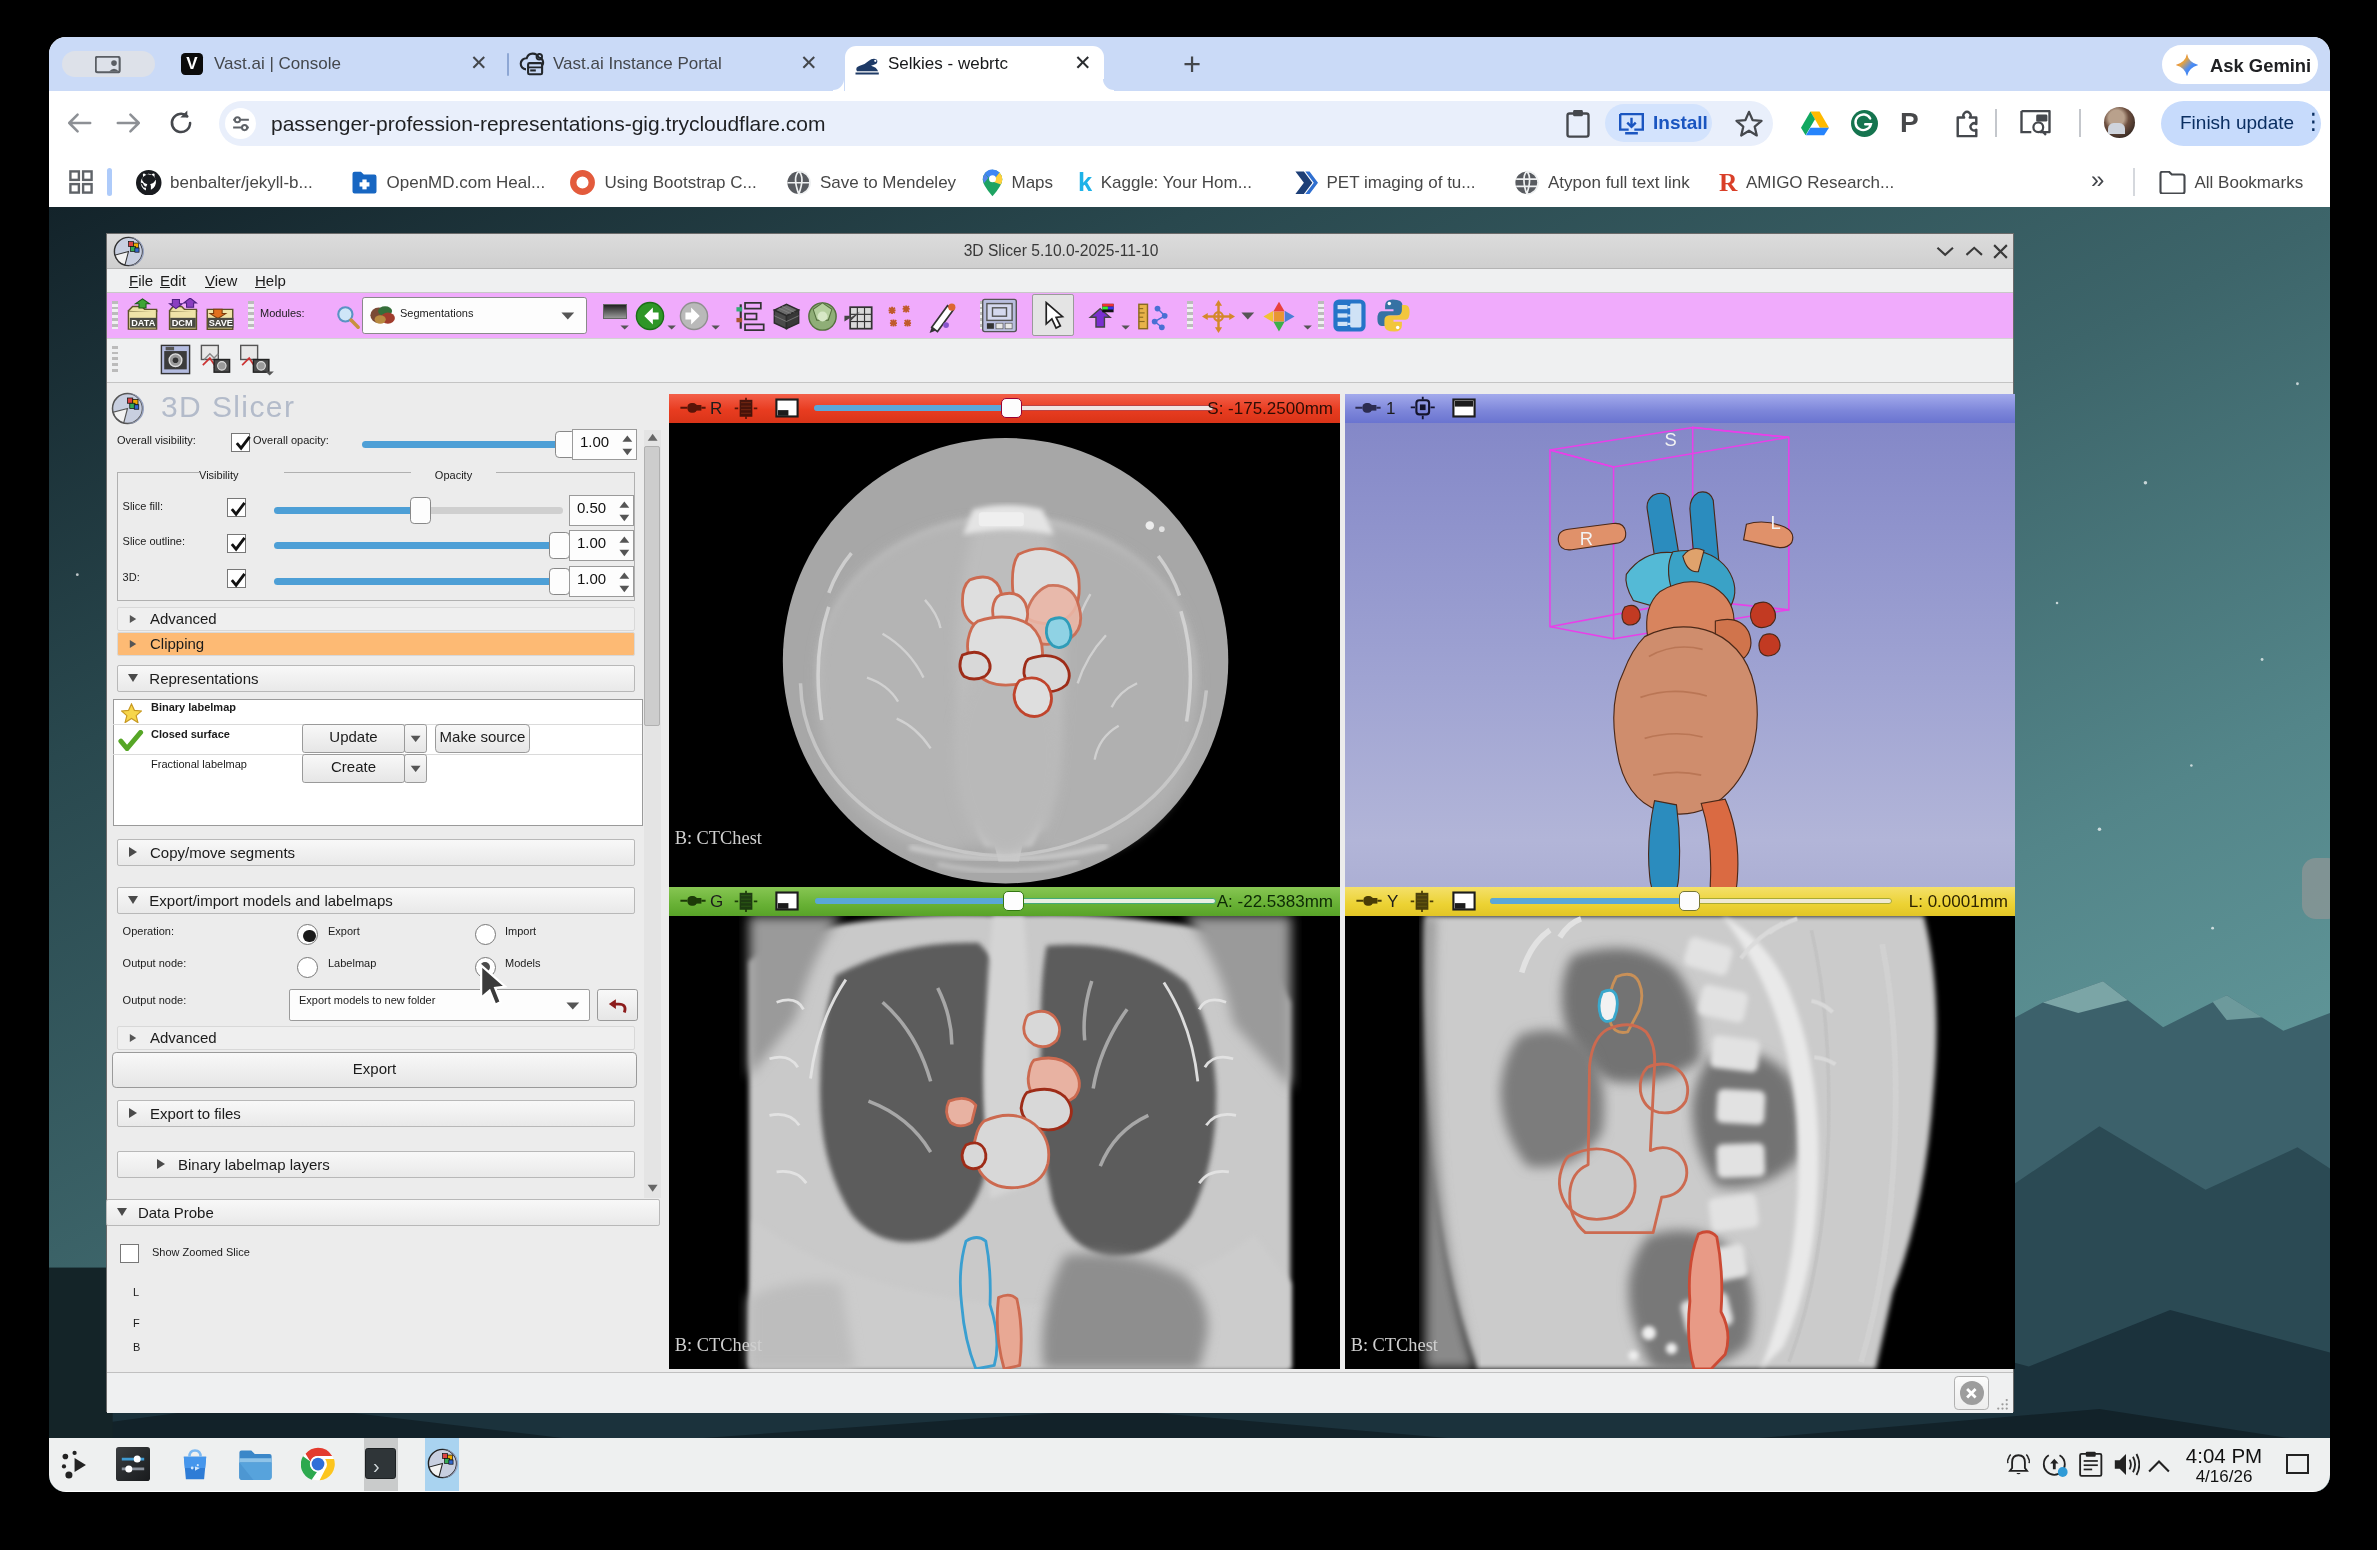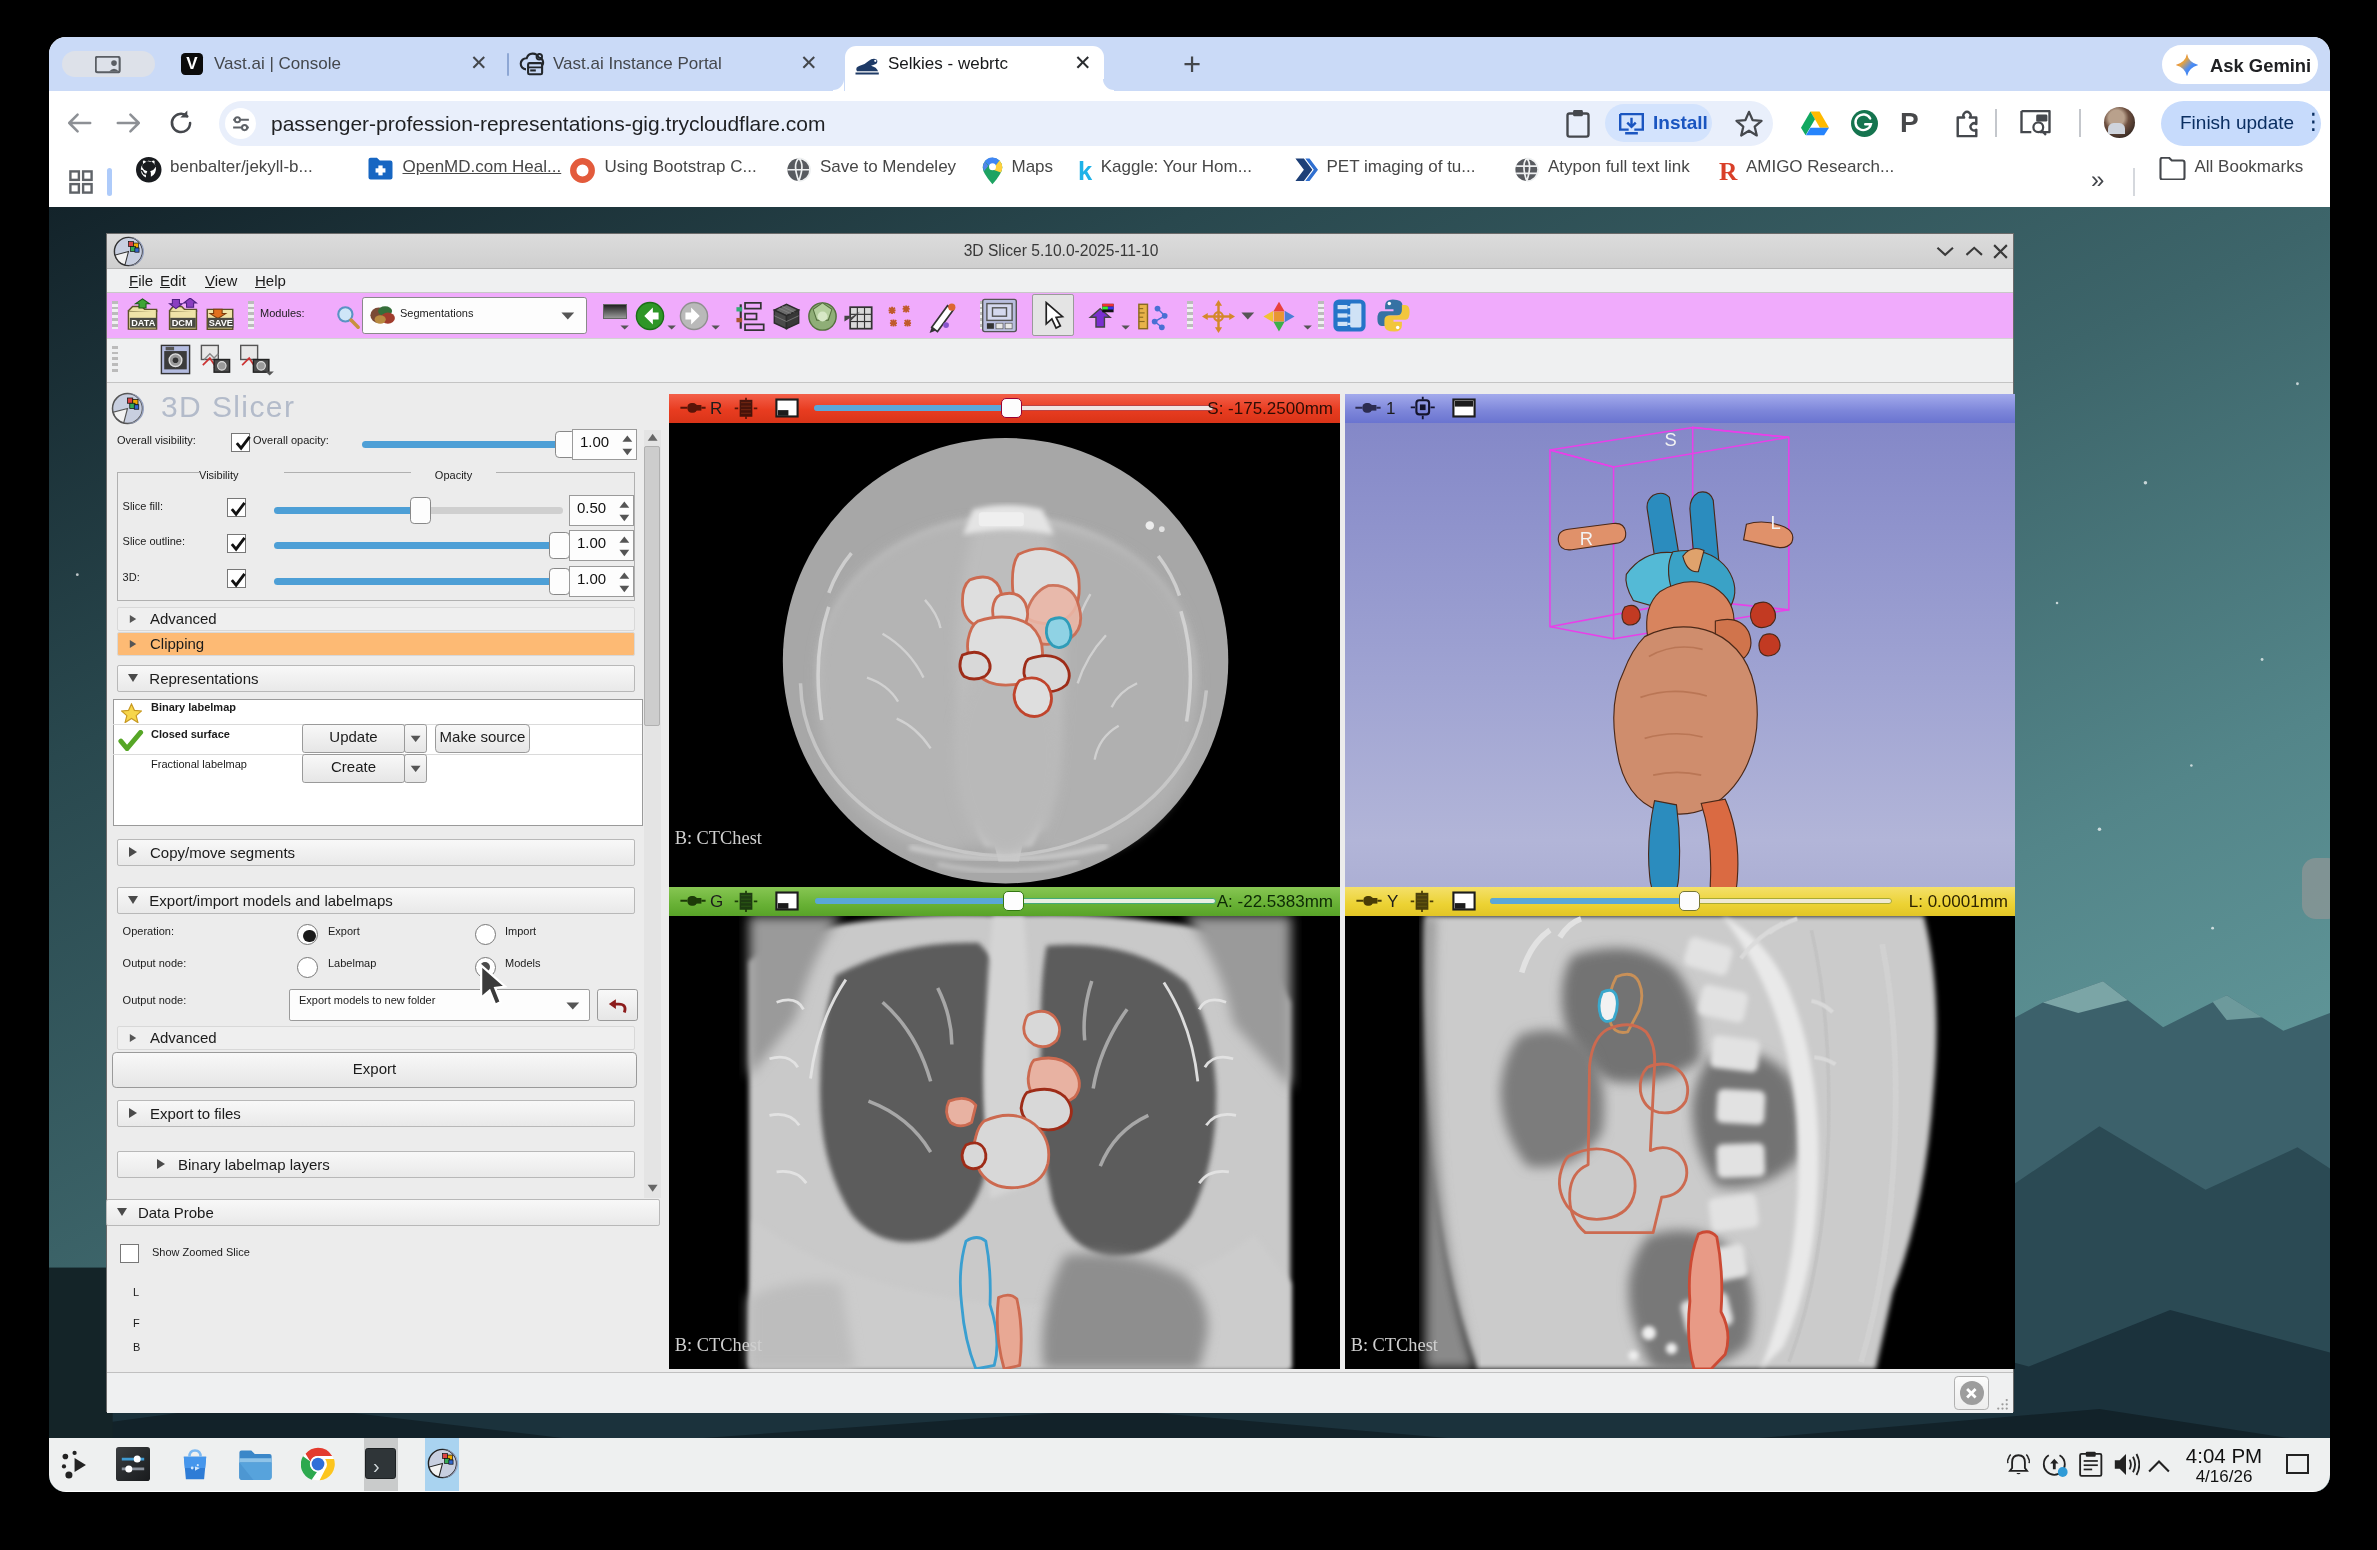--- a/index.html
+++ b/index.html
@@ -11,21 +11,21 @@
   
   #tabstrip { position:absolute; left:0; top:0; width:100%; height:54px; background:#cadaf7; }
   .tabtext { font-size:17px; color:#44474c; white-space:nowrap; }
   .tabx { font-size:21px; color:#44474c; }
   
   #toolbar { position:absolute; left:0; top:54px; width:100%; height:65px; background:#fff; }
   #urlpill { position:absolute; left:170px; top:10px; width:1554px; height:45px;
      border-radius:22.6px; background:#e9effb; }
   
   #bookmarks { position:absolute; left:0; top:120px; width:100%; height:51px; background:#fff; }
-  .bm { position:absolute; top:0; height:51px; display:flex; align-items:flex-start; gap:8.5px;
+  .bm { position:absolute; top:0; height:51px; display:flex; align-items:center; gap:8.5px;
         font-size:17px; color:#474747; white-space:nowrap; }
   
   #desktop { position:absolute; left:0; top:170px; width:2281px; height:1284px;
      background:linear-gradient(118deg,#15262c 0%, #24454b 22%, #35595e 45%, #47757a 70%, #5d9498 92%, #67a0a2 100%); }
   
   #taskbar { position:absolute; left:0; top:1231px; width:2281px; height:53px; background:#eef0f0; }
   
   #slicer { position:absolute; left:57px; top:25.5px; width:1908px; height:1179px;
      background:#ececec; border:0.7px solid #6a6a6a; }
   #stitle { position:absolute; left:0; top:0; width:100%; height:35px;
@@ -199,21 +199,21 @@
       <rect x="20" y="20" width="12" height="12" fill="none" stroke="#5f6368" stroke-width="3.4"></rect>
     </svg>
     <div class="abs" style="left:58px;top:11.3px;width:5px;height:28px;border-radius:2.8px;background:#aecbfa;"></div>
     <div class="bm" style="left:87px;">
       <svg width="25.5" height="25.5" viewBox="0 0 36 36">
           <circle cx="18" cy="18" r="18" fill="#191b1f"></circle>
         <path d="M18 6 a12 12 0 0 0 -4 23 v-4 q-4 1 -5 -3 q-1 -2 -2 -3 q-1 -1 1 -1 q2 0 3 3 q2 3 4 2 q0 -2 1 -3 q-5 -1 -7 -5 q-1 -3 1 -6 q-1 -3 0.5 -4 q2 0 4 2 q4 -1 7 0 q2 -2 4 -2 q1.5 1 0.5 4 q2 3 1 6 q-2 4 -7 5 q1 1 1 3 v5 a12 12 0 0 0 -4 -23" fill="#fff"></path>
         </svg>
       <span>benbalter/jekyll-b...</span>
     </div>
-    <div class="bm" style="left:318px;text-decoration:underline;">
+    <div class="bm" style="left:302px;">
       <svg width="27" height="22.6" viewBox="0 0 38 32">
           <path d="M2 4 a3 3 0 0 1 3-3 h9 l4 4 h15 a3 3 0 0 1 3 3 v21 a3 3 0 0 1 -3 3 h-28 a3 3 0 0 1 -3 -3 z" fill="#1766c2"></path>
         <rect x="16" y="12" width="6" height="14" fill="#fff"></rect>
           <rect x="12" y="16" width="14" height="6" fill="#fff"></rect>
         </svg>
       <span>OpenMD.com Heal...</span>
     </div>
     <div class="bm" style="left:520px;">
       <svg width="27" height="27" viewBox="0 0 38 38">
           <circle cx="19" cy="19" r="13" fill="none" stroke="#e35b3c" stroke-width="9"></circle>

